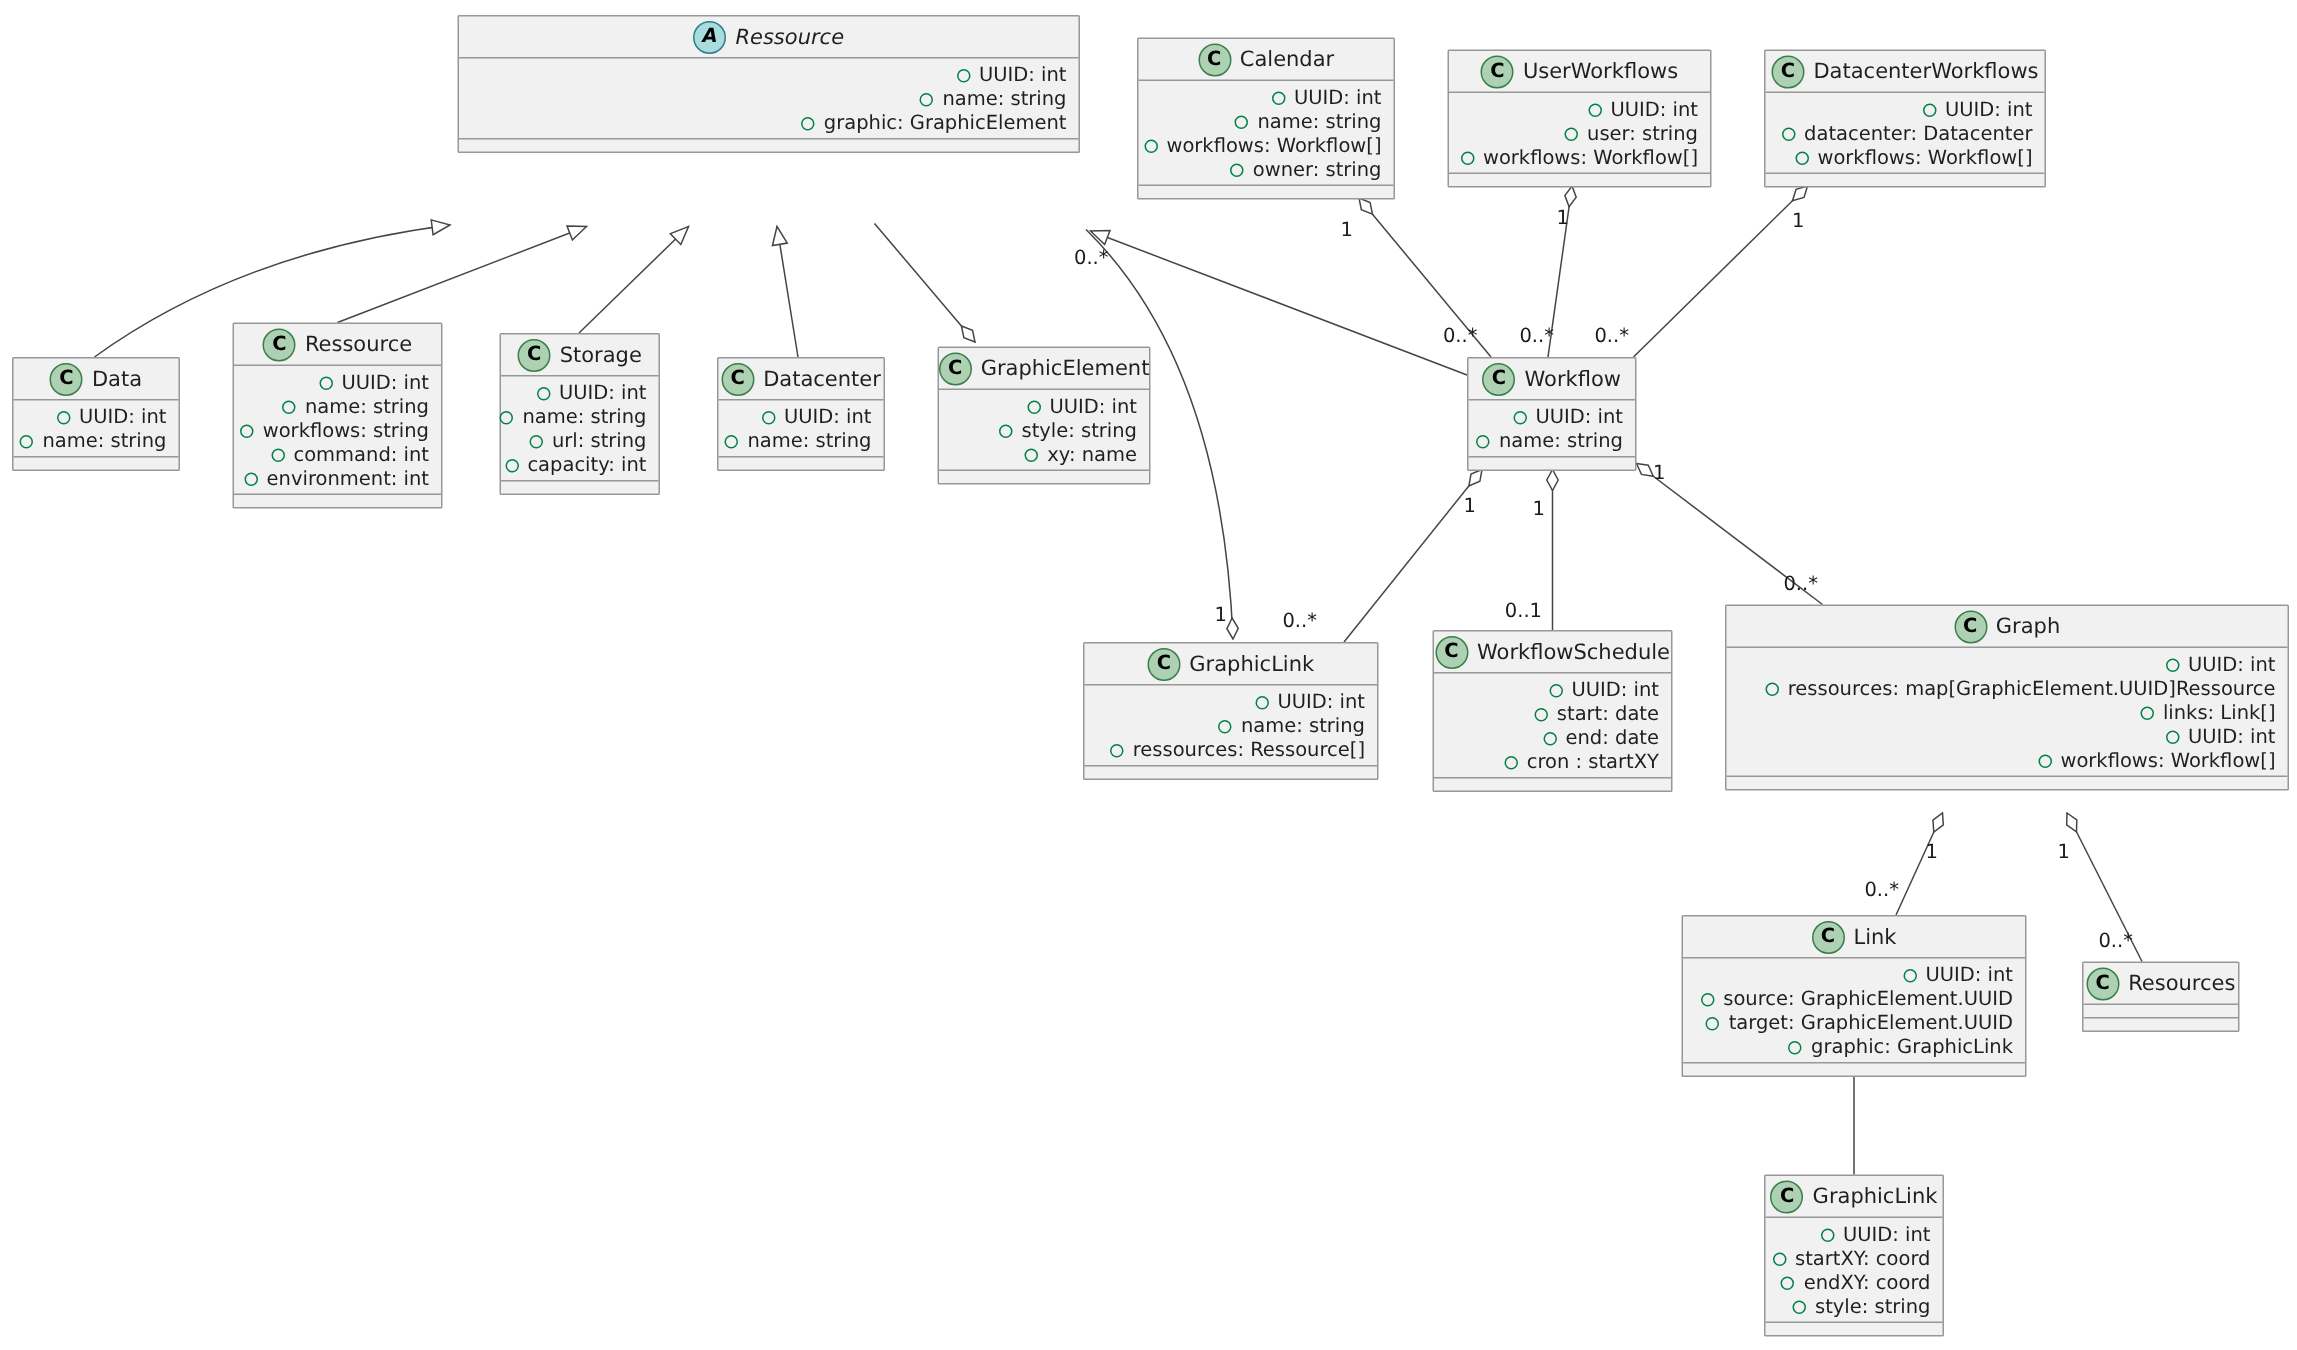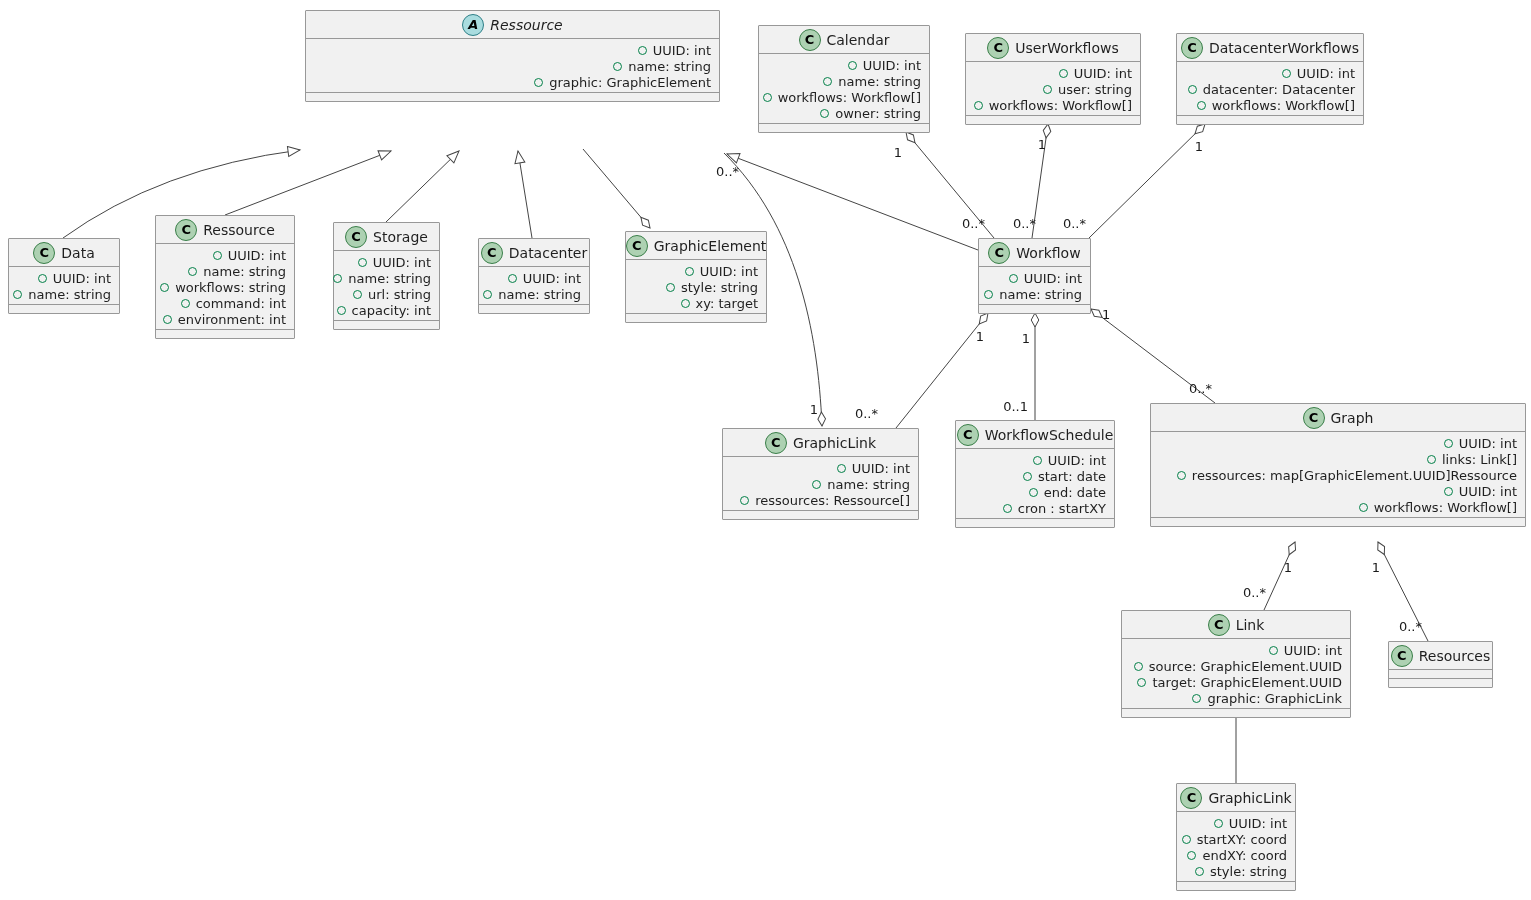--- a/index.html
+++ b/index.html
@@ -218,21 +218,21 @@
       <div class="f">
           <i class="vis"></i>
           <span class="ft">UUID: int</span>
         </div>
       <div class="f">
           <i class="vis"></i>
           <span class="ft">style: string</span>
         </div>
       <div class="f">
           <i class="vis"></i>
-          <span class="ft">xy: target</span>
+          <span class="ft">xy: name</span>
         </div>
     </div>
     <div class="uml-methods"></div>
   </div>
 
   <div class="uml-class" style="left:758px;top:25px;width:172px;">
     <div class="uml-title">
       <span class="cicon c">
           <span>C</span>
         </span>
@@ -386,28 +386,28 @@
         </span>
       <span class="cname">Graph</span>
     </div>
     <div class="uml-fields">
       <div class="f">
           <i class="vis"></i>
           <span class="ft">UUID: int</span>
         </div>
       <div class="f">
           <i class="vis"></i>
+          <span class="ft">ressources: map[GraphicElement.UUID]Ressource</span>
+        </div>
+      <div class="f">
+          <i class="vis"></i>
           <span class="ft">links: Link[]</span>
         </div>
       <div class="f">
           <i class="vis"></i>
-          <span class="ft">ressources: map[GraphicElement.UUID]Ressource</span>
-        </div>
-      <div class="f">
-          <i class="vis"></i>
           <span class="ft">UUID: int</span>
         </div>
       <div class="f">
           <i class="vis"></i>
           <span class="ft">workflows: Workflow[]</span>
         </div>
     </div>
     <div class="uml-methods"></div>
   </div>
 

